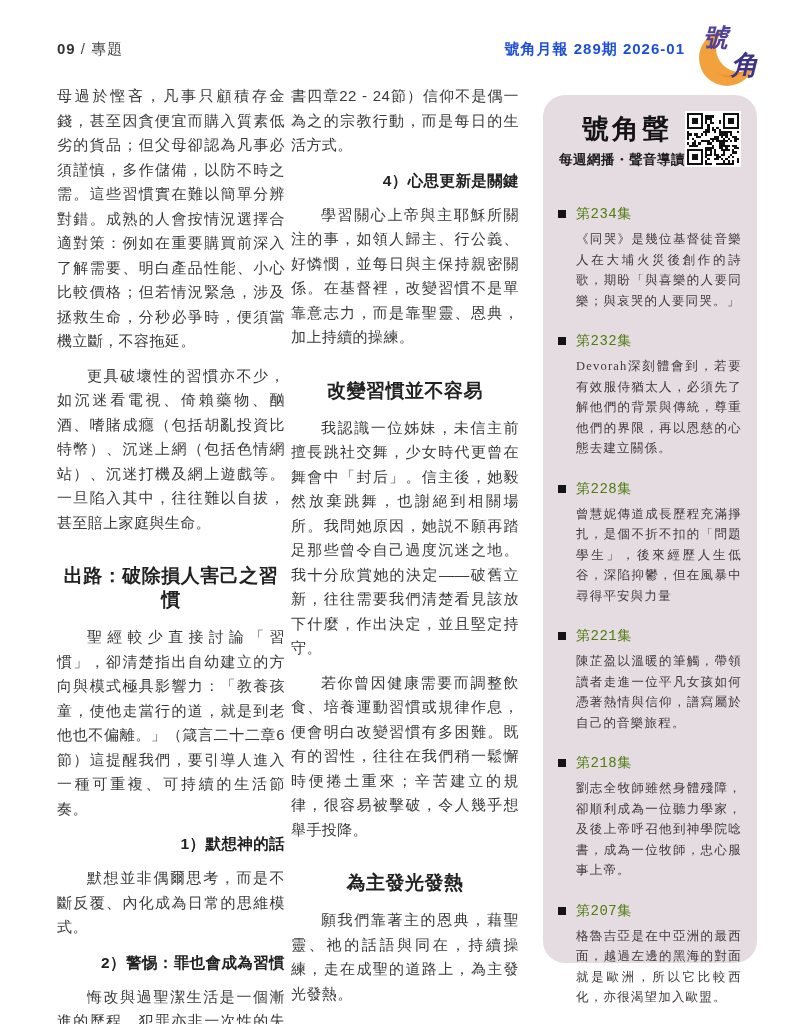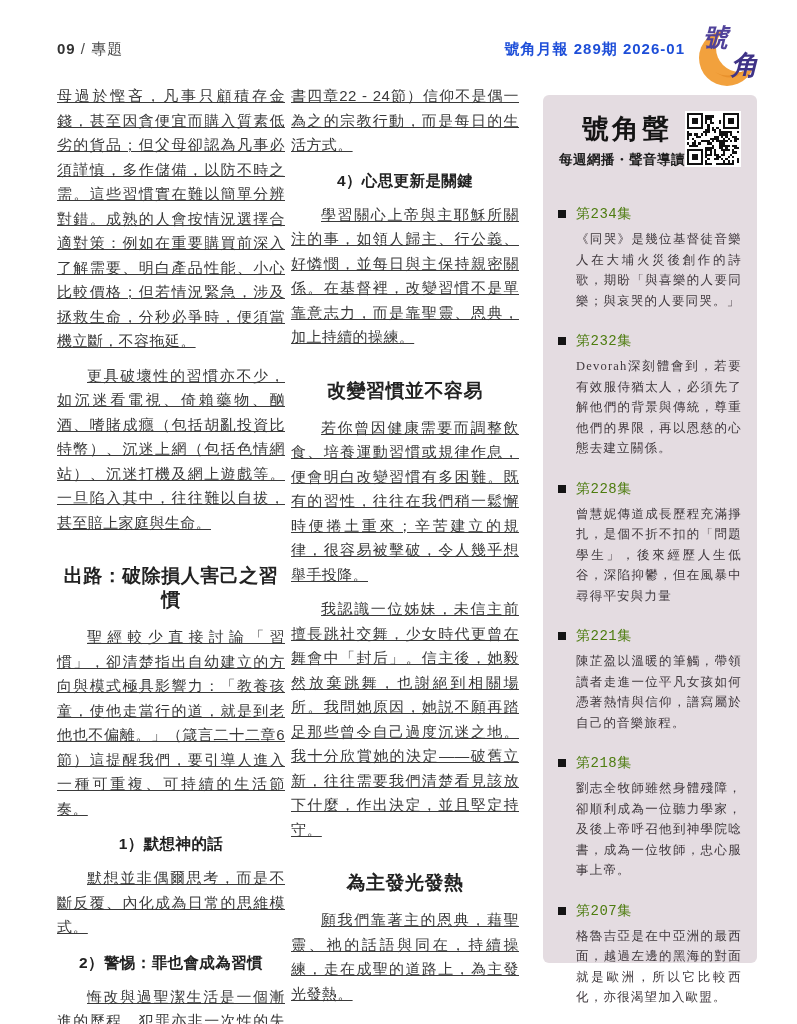--- a/index.html
+++ b/index.html
@@ -31,35 +31,35 @@
   .logo{position:absolute;top:12px;right:28px;width:72px;height:84px;}
   
   .col{
     position:absolute;top:84px;width:228px;
     font-size:15px;line-height:24.5px;color:var(--body-text);
     text-align:justify;text-justify:inter-ideograph;
     letter-spacing:0.4px;
   }
   #col-1{left:57px;}
   #col-2{left:291px;}
-  .col p{margin:10px 0 0 0;text-indent:2em;text-decoration:underline;}
+  .col p{margin:10px 0 0 0;text-indent:2em;}
   .col p:first-child{margin-top:0;}
   .col p.cont{text-indent:0;margin-top:0;}
   .col h2{
     font-size:19px;font-weight:bold;color:var(--heading-text);
     margin:29px 0 13px 0;letter-spacing:0.5px;text-align:center;line-height:24px;
   }
   .col h3{
     font-size:15.5px;font-weight:bold;color:var(--heading-text);
-    margin:11px 0 6px 0;text-align:center;line-height:24px;
+    margin:11px 0 6px 0;text-align:right;line-height:24px;
   }
   
   .sidebar{
     position:absolute;left:543px;top:95px;width:214px;height:868px;
-    background:var(--sidebar-bg);border-radius:6px;box-sizing:border-box;
+    background:var(--sidebar-bg);border-radius:22px;box-sizing:border-box;
     padding:14px 15px 14px 15px;
     font-family:"Liberation Serif","DejaVu Serif",serif;
     color:var(--sidebar-text);
   }
   .sb-head{position:relative;height:72px;}
   .sb-title{
     font-family:"Liberation Sans",sans-serif;
     font-weight:bold;font-size:27px;color:#141414;
     letter-spacing:3px;position:absolute;left:24px;top:2px;
   }
@@ -111,22 +111,22 @@
     <h3>1）默想神的話</h3>
     <p>默想並非偶爾思考，而是不斷反覆、內化成為日常的思維模式。</p>
     <h3>2）警惕：罪也會成為習慣</h3>
     <p>悔改與過聖潔生活是一個漸進的歷程，犯罪亦非一次性的失誤，而是一條會把人愈帶愈遠的習慣性道路。</p>
   </div>
 <div class="col" id="col-2">
     <p class="cont">書四章22 - 24節）信仰不是偶一為之的宗教行動，而是每日的生活方式。</p>
     <h3>4）心思更新是關鍵</h3>
     <p>學習關心上帝與主耶穌所關注的事，如領人歸主、行公義、好憐憫，並每日與主保持親密關係。在基督裡，改變習慣不是單靠意志力，而是靠聖靈、恩典，加上持續的操練。</p>
     <h2>改變習慣並不容易</h2>
+    <p>我認識一位姊妹，未信主前擅長跳社交舞，少女時代更曾在舞會中「封后」。信主後，她毅然放棄跳舞，也謝絕到相關場所。我問她原因，她説不願再踏足那些曾令自己過度沉迷之地。我十分欣賞她的決定——破舊立新，往往需要我們清楚看見該放下什麼，作出決定，並且堅定持守。</p>
     <p>若你曾因健康需要而調整飲食、培養運動習慣或規律作息，便會明白改變習慣有多困難。既有的習性，往往在我們稍一鬆懈時便捲土重來；辛苦建立的規律，很容易被擊破，令人幾乎想舉手投降。</p>
-    <p>我認識一位姊妹，未信主前擅長跳社交舞，少女時代更曾在舞會中「封后」。信主後，她毅然放棄跳舞，也謝絕到相關場所。我問她原因，她説不願再踏足那些曾令自己過度沉迷之地。我十分欣賞她的決定——破舊立新，往往需要我們清楚看見該放下什麼，作出決定，並且堅定持守。</p>
     <h2>為主發光發熱</h2>
     <p>願我們靠著主的恩典，藉聖靈、祂的話語與同在，持續操練，走在成聖的道路上，為主發光發熱。</p>
   </div>
 
 <div class="sidebar">
   <div class="sb-head">
     <div class="sb-title">號角聲</div>
     <div class="sb-sub">每週網播・聲音導讀</div>
     <svg class="sb-qr" id="qr" viewBox="0 0 25 25" shape-rendering="crispEdges">
         <rect x="0" y="0" width="25" height="25" fill="#ffffff"></rect>

